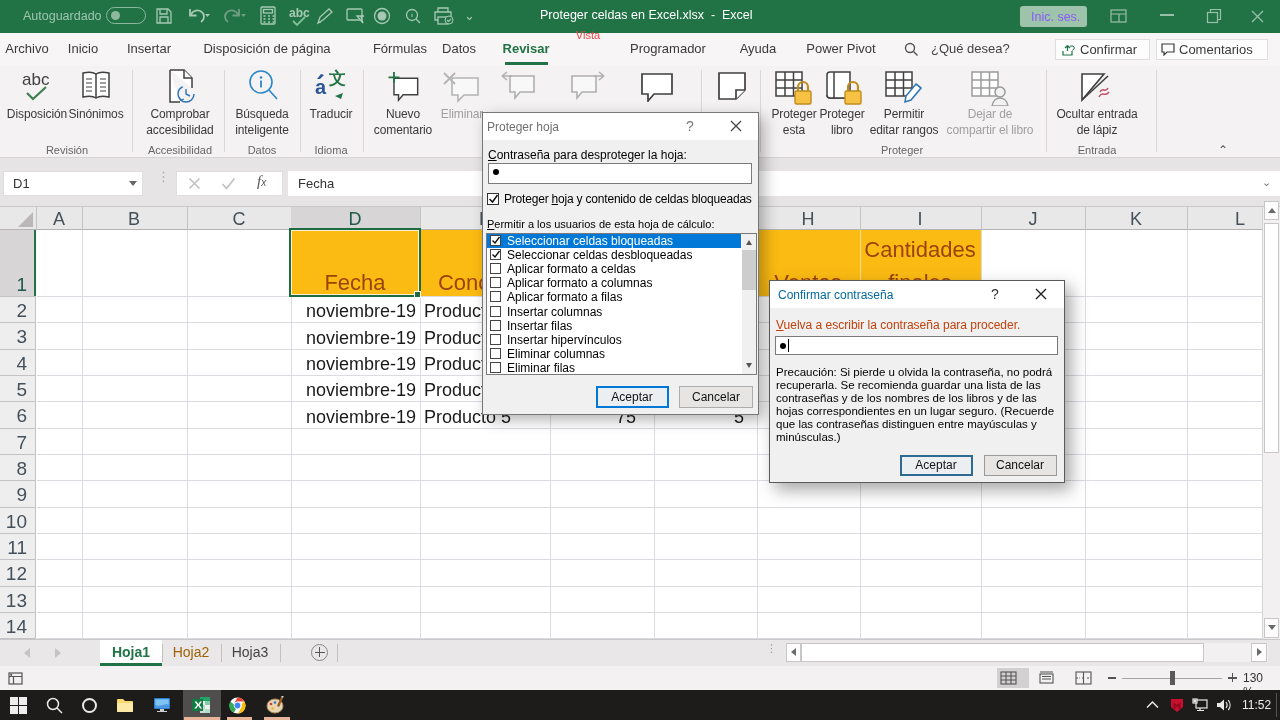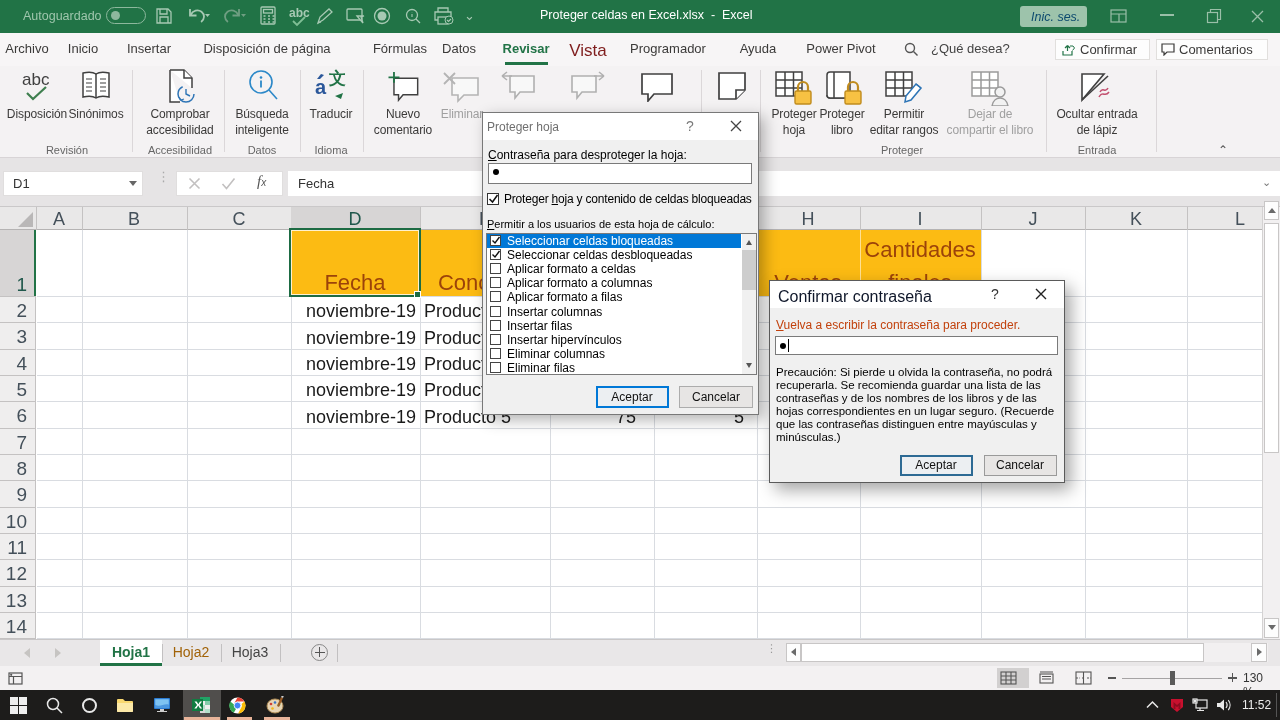--- a/index.html
+++ b/index.html
@@ -70,21 +70,21 @@
       <g stroke="#a7c9b3" fill="none" stroke-width="1.3">
         <path d="M6 6V2h10v4M6 14H3V6h16v8h-3"></path>
         <rect x="6" y="11" width="10" height="7"></rect>
       </g>
       <circle cx="17" cy="14" r="4" fill="#217346" stroke="#a7c9b3"></circle>
       <path d="M15 14l1.5 1.5L19 13" stroke="#a7c9b3" fill="none" stroke-width="1.2"></path>
     </svg>
 <div class="a" style="left:464px;top:8px;color:#a7c9b3;font-size:13px;">⌄</div>
 <div class="a" style="left:540px;top:8px;color:#fff;font-size:12.5px;">Proteger celdas en Excel.xlsx &nbsp;-&nbsp; Excel</div>
 <div class="a" style="left:1020px;top:6px;width:67px;height:21px;background:#9dc3ab;border-radius:3px;"></div>
-<div class="a" style="left:1031px;top:10px;color:#0c4a6e;font-size:12.5px;font-style:italic;">Inic. ses.</div>
+<div class="a" style="left:1031px;top:10px;color:#8b5cf6;font-size:12.5px;">Inic. ses.</div>
 <svg class="a" style="left:1110px;top:9px;" width="18" height="15" viewBox="0 0 18 15">
       <g stroke="#9abfa8" fill="none" stroke-width="1.2">
         <rect x="1" y="1" width="15" height="12"></rect>
         <path d="M1 5h15M9 5v8"></path>
       </g>
     </svg>
 <div class="a" style="left:1160px;top:14px;width:14px;height:1.5px;background:#9abfa8;"></div>
 <svg class="a" style="left:1206px;top:8px;" width="16" height="16" viewBox="0 0 16 16">
       <g stroke="#9abfa8" fill="none" stroke-width="1.2">
         <rect x="1.5" y="4.5" width="10" height="10"></rect>
@@ -96,21 +96,21 @@
     </svg>
 <div class="a" style="left:0;top:33px;width:1280px;height:33px;background:#f7f5f6;"></div>
 <div class="a" style="left:27px;top:41px;transform:translateX(-50%);font-size:13px;color:#3b3a39;">Archivo</div>
 <div class="a" style="left:83px;top:41px;transform:translateX(-50%);font-size:13px;color:#3b3a39;">Inicio</div>
 <div class="a" style="left:149px;top:41px;transform:translateX(-50%);font-size:13px;color:#3b3a39;">Insertar</div>
 <div class="a" style="left:267px;top:41px;transform:translateX(-50%);font-size:13px;color:#3b3a39;">Disposición de página</div>
 <div class="a" style="left:387px;top:41px;transform:translateX(-50%);font-size:13px;color:#3b3a39;margin-left:13px;">Fórmulas</div>
 <div class="a" style="left:459px;top:41px;transform:translateX(-50%);font-size:13px;color:#3b3a39;">Datos</div>
 <div class="a" style="left:526px;top:41px;transform:translateX(-50%);font-size:13px;color:#217346;font-weight:bold;">Revisar</div>
 <div class="a" style="left:505px;top:62px;width:43px;height:3px;background:#217346;"></div>
-<div class="a" style="left:588px;top:41px;transform:translateX(-50%);font-size:17px;color:#7f1d1d;">Vista</div>
+<div class="a" style="left:588px;top:29px;transform:translateX(-50%);font-size:11px;color:#ef4444;">Vista</div>
 <div class="a" style="left:668px;top:41px;transform:translateX(-50%);font-size:13px;color:#3b3a39;">Programador</div>
 <div class="a" style="left:758px;top:41px;transform:translateX(-50%);font-size:13px;color:#3b3a39;">Ayuda</div>
 <div class="a" style="left:841px;top:41px;transform:translateX(-50%);font-size:13px;color:#3b3a39;">Power Pivot</div>
 
 <svg class="a" style="left:903px;top:41px;" width="16" height="16" viewBox="0 0 16 16">
       <g stroke="#555" fill="none" stroke-width="1.4">
         <circle cx="7" cy="7" r="4.5"></circle>
         <path d="M10.5 10.5l4 4"></path>
       </g>
     </svg>
@@ -219,21 +219,21 @@
     </svg>
 <svg class="a" style="left:774px;top:70px;" width="40" height="36" viewBox="0 0 40 36">
       <g stroke="#404040" fill="#fff" stroke-width="1.5">
         <rect x="2" y="2" width="26" height="24"></rect>
         <path d="M2 10h26M2 18h26M11 2v24M19.5 2v24"></path>
       </g>
       <rect x="21" y="21" width="16" height="13" rx="1.5" fill="#f7c143" stroke="#c08c1e" stroke-width="1.4"></rect>
       <path d="M24 21v-4a5 5 0 0 1 10 0v4" fill="none" stroke="#c08c1e" stroke-width="2.2"></path>
     </svg>
 <div class="a" style="left:794px;top:107px;transform:translateX(-50%);font-size:12px;letter-spacing:-0.1px;color:#3b3a39;white-space:nowrap;">Proteger</div>
-<div class="a" style="left:794px;top:123px;transform:translateX(-50%);font-size:12px;letter-spacing:-0.1px;color:#3b3a39;white-space:nowrap;">hoja</div>
+<div class="a" style="left:794px;top:123px;transform:translateX(-50%);font-size:12px;letter-spacing:-0.1px;color:#3b3a39;white-space:nowrap;">esta</div>
 <svg class="a" style="left:824px;top:70px;" width="40" height="36" viewBox="0 0 40 36">
       <g stroke="#404040" fill="#fff" stroke-width="1.5">
         <path d="M6 2h20v26H6a3 3 0 0 1-3-3V5a3 3 0 0 1 3-3z"></path>
         <path d="M3 25a3 3 0 0 0 3 3h20"></path>
         <path d="M10 2v26"></path>
       </g>
       <rect x="21" y="21" width="16" height="13" rx="1.5" fill="#f7c143" stroke="#c08c1e" stroke-width="1.4"></rect>
       <path d="M24 21v-4a5 5 0 0 1 10 0v4" fill="none" stroke="#c08c1e" stroke-width="2.2"></path>
     </svg>
 <div class="a" style="left:842px;top:107px;transform:translateX(-50%);font-size:12px;letter-spacing:-0.1px;color:#3b3a39;white-space:nowrap;">Proteger</div>
@@ -583,21 +583,21 @@
 <div class="a" style="left:742px;top:234px;width:14px;height:15px;background:#f0f0f0;z-index:54;"></div>
 <div class="a" style="left:746px;top:240px;width:0;height:0;border-left:3.5px solid transparent;border-right:3.5px solid transparent;border-bottom:5px solid #555;z-index:55;"></div>
 <div class="a" style="left:742px;top:250px;width:14px;height:40px;background:#cdcdcd;z-index:54;"></div>
 <div class="a" style="left:746px;top:363px;width:0;height:0;border-left:3.5px solid transparent;border-right:3.5px solid transparent;border-top:5px solid #555;z-index:55;"></div>
 <div class="a" style="left:596px;top:386px;width:73px;height:22px;background:#eceff2;border:2px solid #0078d7;z-index:52;"></div>
 <div class="a" style="left:632px;top:390px;transform:translateX(-50%);font-size:12px;color:#111;z-index:53;">Aceptar</div>
 <div class="a" style="left:679px;top:386px;width:74px;height:22px;background:#e7e5e4;border:1px solid #acacac;z-index:52;"></div>
 <div class="a" style="left:716px;top:390px;transform:translateX(-50%);font-size:12px;color:#111;z-index:53;">Cancelar</div>
 <div class="a" style="left:769px;top:280px;width:296px;height:203px;background:#f0f0f0;border:1px solid #5a5a5a;box-shadow:6px 7px 16px rgba(0,0,0,.35);z-index:60;"></div>
 <div class="a" style="left:770px;top:281px;width:294px;height:27px;background:#fff;z-index:61;"></div>
-<div class="a" style="left:778px;top:288px;font-size:16px;color:#0f172a;z-index:62;">Confirmar contraseña</div>
+<div class="a" style="left:778px;top:288px;font-size:12px;color:#0369a1;z-index:62;">Confirmar contraseña</div>
 <div class="a" style="left:991px;top:286px;font-size:14px;color:#333;z-index:62;">?</div>
 <svg class="a" style="left:1035px;top:288px;z-index:62;" width="12" height="12" viewBox="0 0 12 12">
       <path d="M1 1l10 10M11 1L1 11" stroke="#222" stroke-width="1.4"></path>
     </svg>
 <div class="a" style="left:776px;top:318px;font-size:12px;color:#c2410c;z-index:62;"><span style="text-decoration:underline">V</span>uelva a escribir la contraseña para proceder.</div>
 <div class="a" style="left:775px;top:336px;width:283px;height:19px;background:#fff;border:1px solid #7a7a7a;z-index:62;"></div>
 <div class="a" style="left:780px;top:343px;width:6px;height:6px;border-radius:50%;background:#000;z-index:63;"></div>
 <div class="a" style="left:788px;top:339px;width:1px;height:13px;background:#000;z-index:63;"></div>
 <div class="a" style="left:776px;top:366px;width:286px;font-size:11.5px;line-height:13px;color:#000;z-index:62;">Precaución: Si pierde u olvida la contraseña, no podrá<br>recuperarla. Se recomienda guardar una lista de las<br>contraseñas y de los nombres de los libros y de las<br>hojas correspondientes en un lugar seguro. (Recuerde<br>que las contraseñas distinguen entre mayúsculas y<br>minúsculas.)</div>
 <div class="a" style="left:900px;top:455px;width:73px;height:21px;background:#eceff2;border:2px solid #2d6a94;z-index:62;"></div>

